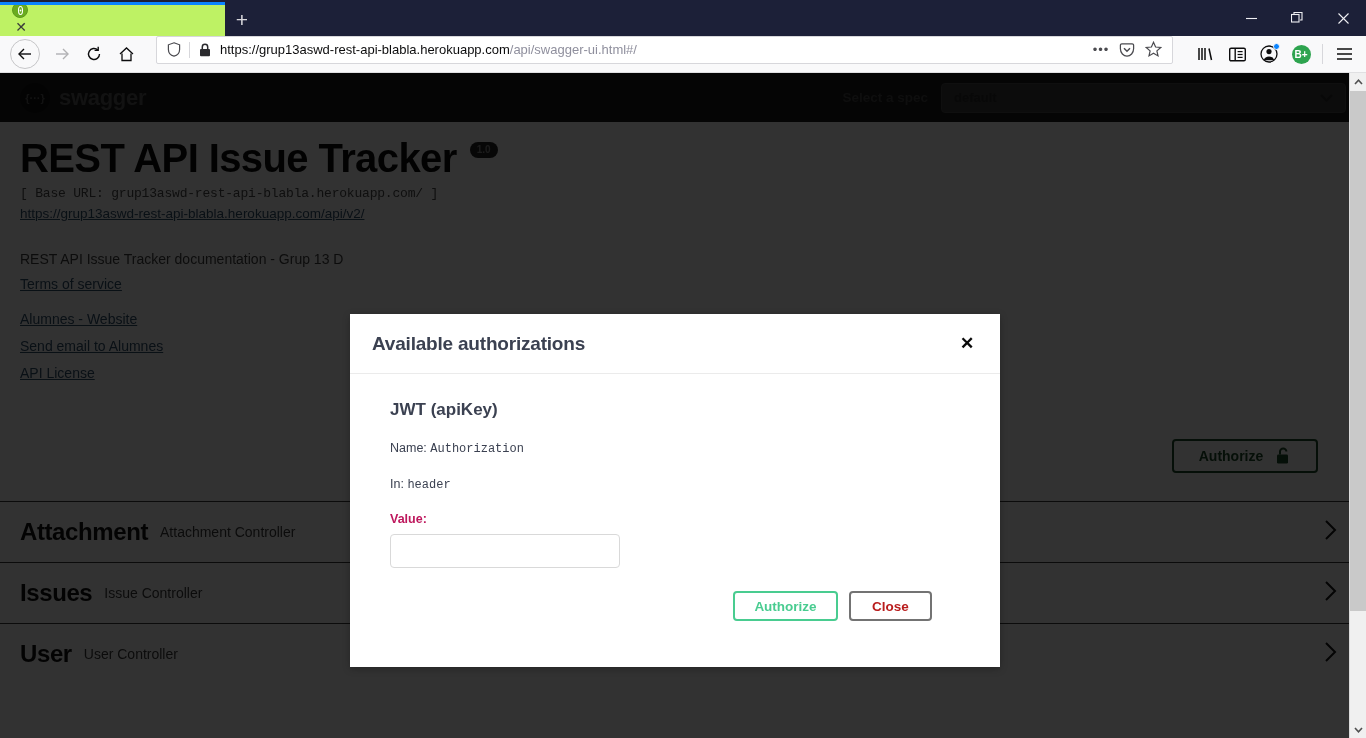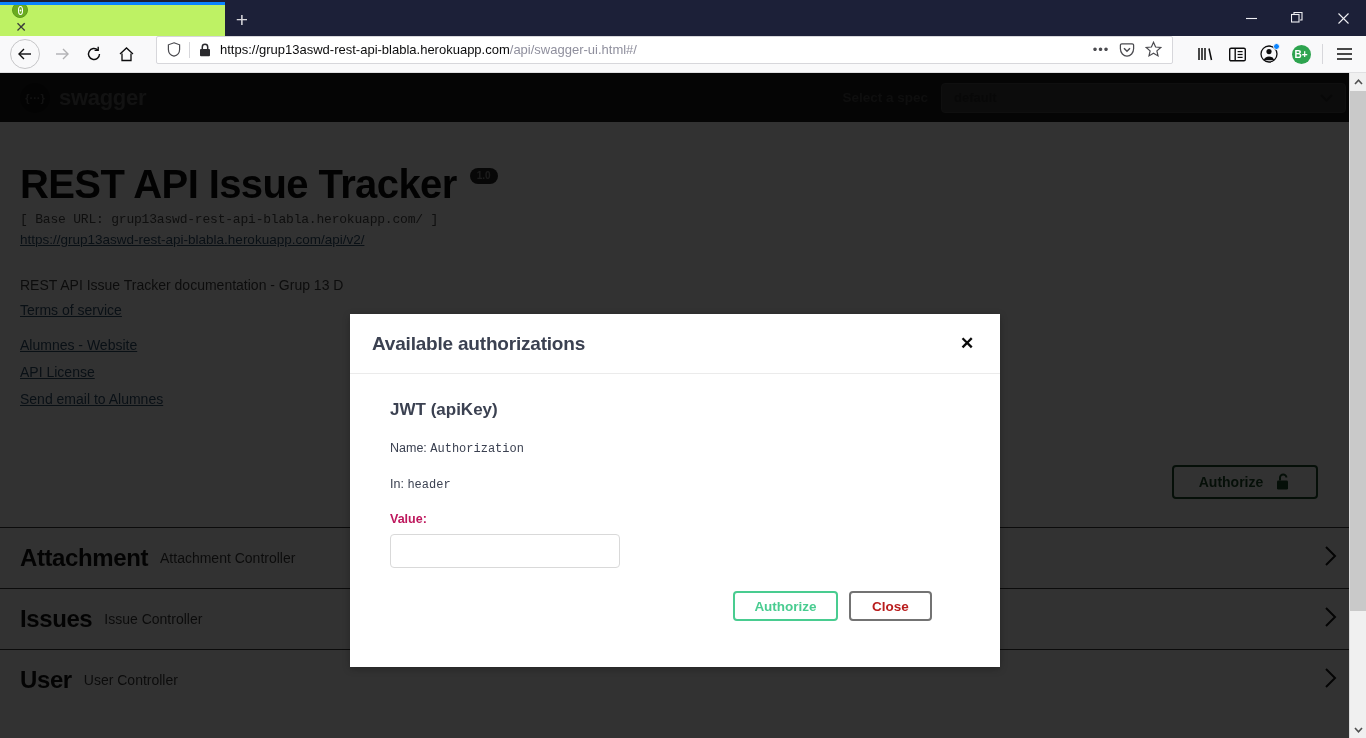--- a/index.html
+++ b/index.html
@@ -130,21 +130,21 @@
   .sw-select {
     width: 405px; height: 30px; background: #3c3c3c;
     border: 1px solid #4a4a4a; border-radius: 4px;
     display: flex; align-items: center; padding: 0 12px;
     font-size: 13px; color: #2a2a2a; font-weight: bold;
   }
   .sw-select .caret { margin-left: auto; font-size: 13px; }
 
   .page-body { padding: 0 20px; }
 
-  .api-title-row { display: flex; align-items: flex-start; padding-top: 42px; gap: 10px; }
+  .api-title-row { display: flex; align-items: flex-start; padding-top: 16px; gap: 10px; }
   .api-title {
     font-size: 40px; font-weight: bold; color: #0e0e0e;
     letter-spacing: -0.6px; line-height: 1;
   }
   .api-version {
     background: #262626; color: #8a8a8a; font-size: 10px; font-weight: bold;
     border-radius: 9px; padding: 3px 7px; margin-left: 3px; margin-top: 4px;
     line-height: 1;
   }
   .api-baseurl {
@@ -421,22 +421,22 @@
       <div class="api-title-row">
         <span class="api-title">REST API Issue Tracker</span>
         <span class="api-version">1.0</span>
       </div>
       <div class="api-baseurl">[ Base URL: grup13aswd-rest-api-blabla.herokuapp.com/ ]</div>
       <a class="api-specurl">https://grup13aswd-rest-api-blabla.herokuapp.com/api/v2/</a>
       <div class="api-desc">REST API Issue Tracker documentation - Grup 13 D</div>
       <div class="api-links">
         <a class="api-link tos">Terms of service</a>
         <a class="api-link">Alumnes - Website</a>
+        <a class="api-link">Send email to Alumnes</a>
         <a class="api-link">API License</a>
-        <a class="api-link">Send email to Alumnes</a>
       </div>
 
       <div class="authorize-row">
         <div class="authorize-btn">
           <span>Authorize</span>
           <span class="lock">
             <svg width="16" height="18" viewBox="0 0 16 18">
               <rect x="2" y="7.5" width="11" height="9" rx="1.3" fill="#1d4a28"></rect>
               <path d="M5 7.5 V4.6 a3.2 3.2 0 0 1 6.4 0" fill="none" stroke="#1d4a28" stroke-width="2"></path>
             </svg>

